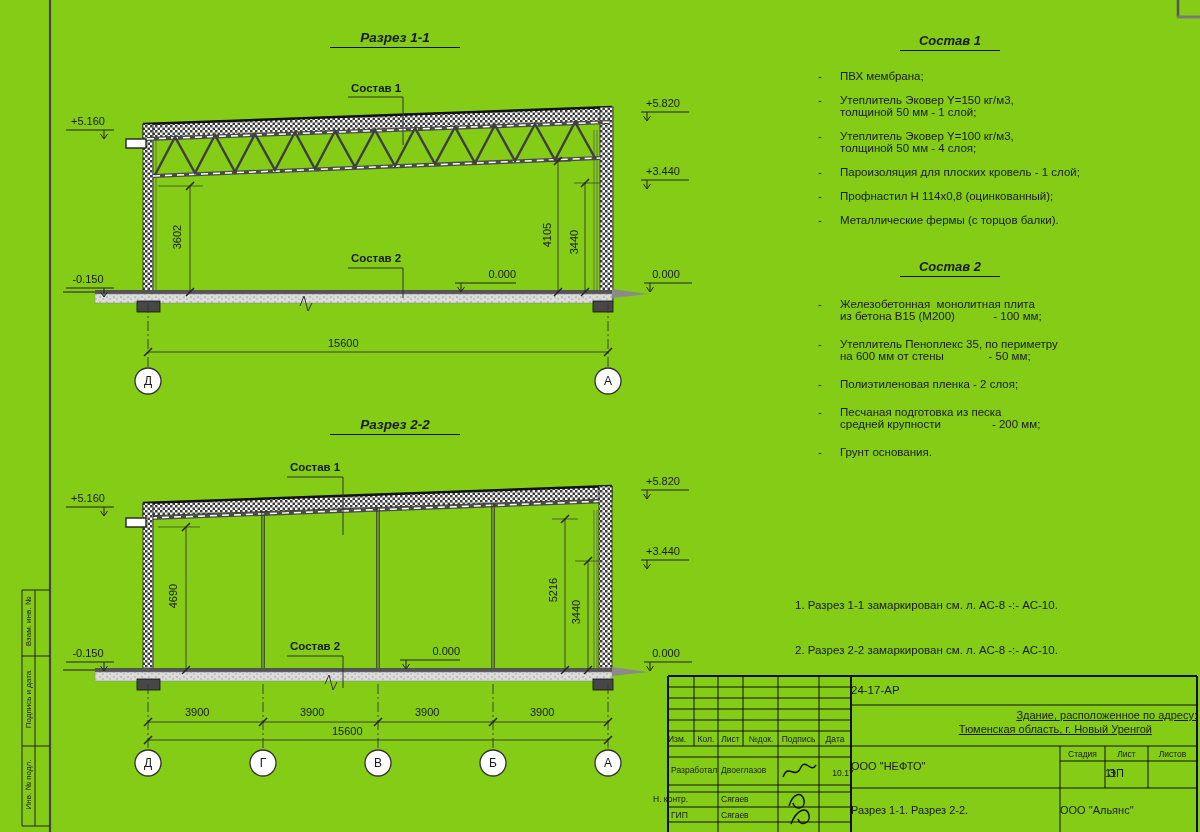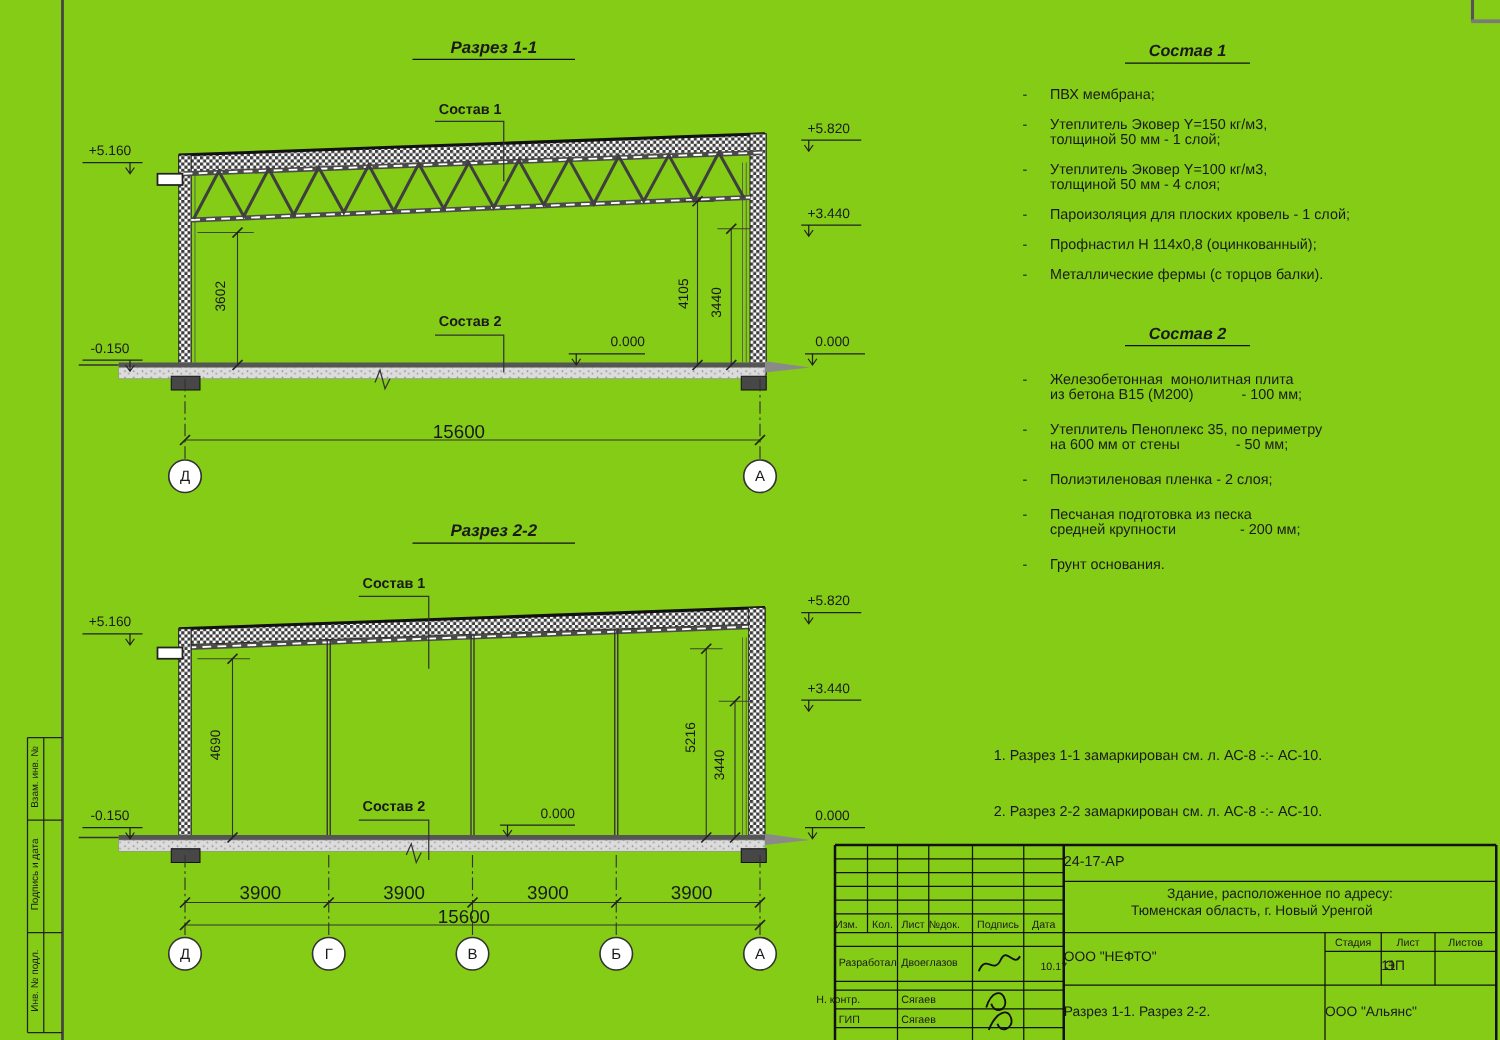--- a/index.html
+++ b/index.html
@@ -5,33 +5,33 @@
   html,body{margin:0;padding:0;background:#fff;}
   .page{position:relative;width:1200px;height:832px;background:#84cc16;overflow:hidden;
         font-family:"Liberation Sans",sans-serif;color:#1a1a1a;}
   svg{position:absolute;left:0;top:0;}
   .t{position:absolute;white-space:pre-wrap;line-height:1.15;}
   .h{font-weight:bold;font-style:italic;text-align:center;border-bottom:1.4px solid #111;
      padding-bottom:1px;font-size:13.5px;}
   .elev{position:absolute;font-size:11px;width:48px;text-align:center;white-space:nowrap;}
   .elevw{position:absolute;font-size:11px;width:60px;text-align:right;white-space:nowrap;}
   .dimv{position:absolute;font-size:11px;width:60px;text-align:center;transform:rotate(-90deg);}
-  .dimh{position:absolute;font-size:15px;text-align:right;}
+  .dimh{position:absolute;font-size:11px;text-align:left;}
   .ax{position:absolute;font-size:12px;width:26px;text-align:center;}
   .lbl{position:absolute;font-size:11.5px;font-weight:bold;white-space:nowrap;}
   .list{position:absolute;width:395px;font-size:11.5px;}
   .li{display:flex;margin-bottom:12px;}
   .li .d{width:30px;padding-left:8px;box-sizing:border-box;}
   .li .tx{flex:1;}
   .li .tx span{display:block;white-space:pre-wrap;}
   .notes{position:absolute;font-size:11.5px;line-height:1.3;white-space:pre-wrap;}
   .tb{position:absolute;font-size:8.5px;text-align:center;white-space:nowrap;}
   .tbl{position:absolute;font-size:8.5px;text-align:left;white-space:nowrap;}
   .tbm{position:absolute;font-size:11px;white-space:nowrap;}
-  .tba{position:absolute;font-size:11px;text-align:center;line-height:1.3;white-space:pre-wrap;}
+  .tba{position:absolute;font-size:11px;text-align:right;line-height:1.3;white-space:pre-wrap;text-decoration:underline;}
   .side{position:absolute;font-size:8px;text-align:center;transform:rotate(-90deg);white-space:nowrap;}
 </style>
 </head>
 <body>
 
 <div class="page">
 
 <svg width="1200" height="832" viewBox="0 0 1200 832">
   <defs>
     <pattern id="wl" width="5" height="5" patternUnits="userSpaceOnUse">
@@ -385,21 +385,21 @@
   <div>2. Разрез 2-2 замаркирован см. л. АС-8 -:- АС-10.</div>
 </div>
 
 <div class="side" style="left:-5px;top:617px;width:66px;">Взам. инв. №</div>
 <div class="side" style="left:-17px;top:695px;width:90px;">Подпись и дата</div>
 <div class="side" style="left:-12px;top:780px;width:80px;">Инв. № подл.</div>
 
 <div class="tb" style="left:668px;top:734px;width:14px;">Изм.</div>
 <div class="tb" style="left:694px;top:734px;width:24px;">Кол.</div>
 <div class="tb" style="left:718px;top:734px;width:25px;">Лист</div>
-<div class="tb" style="left:743px;top:734px;width:18px;">№док.</div>
+<div class="tb" style="left:743px;top:734px;width:36px;">№док.</div>
 <div class="tb" style="left:778px;top:734px;width:41px;">Подпись</div>
 <div class="tb" style="left:819px;top:734px;width:32px;">Дата</div>
 <div class="tbl" style="left:671px;top:765px;">Разработал</div>
 <div class="tbl" style="left:721px;top:765px;">Двоеглазов</div>
 <div class="tb" style="left:819px;top:768px;width:48px;">10.17</div>
 <div class="tbl" style="left:653px;top:794px;">Н. контр.</div>
 <div class="tbl" style="left:721px;top:794px;">Сягаев</div>
 <div class="tbl" style="left:671px;top:810px;">ГИП</div>
 <div class="tbl" style="left:721px;top:810px;">Сягаев</div>
 <div class="tbm" style="left:851px;top:684px;width:346px;font-size:11.5px;">24-17-АР</div>

